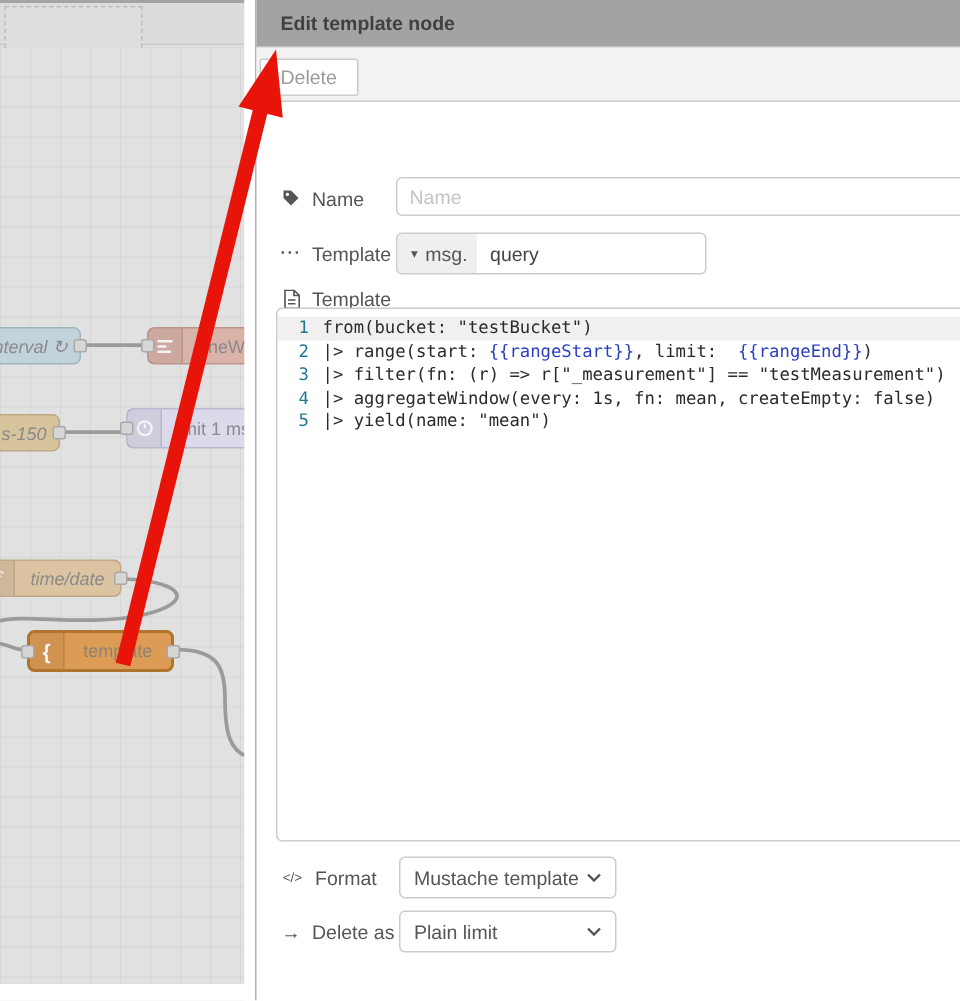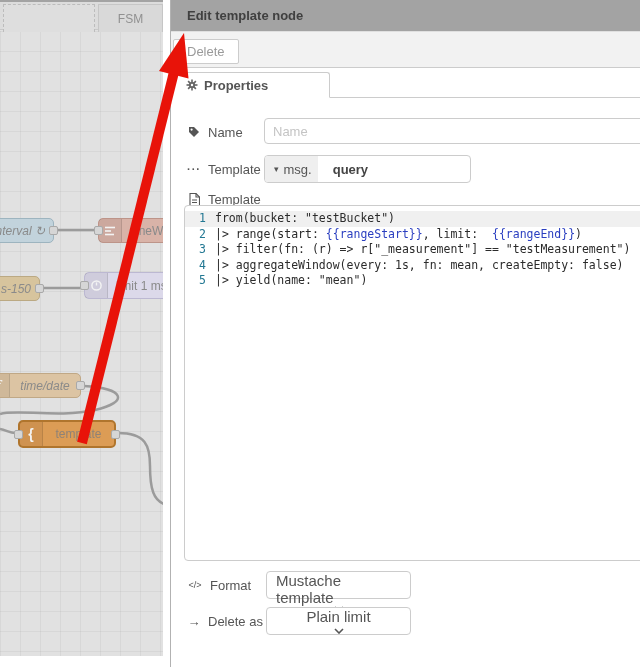--- a/index.html
+++ b/index.html
@@ -54,36 +54,36 @@
 
   #name-input { position:absolute; left:93px; top:118px; width:calc(100% - 93px + 2px); height:26px;
     border:1px solid #cccccc; border-radius:4px 0 0 4px; font-size:13px; padding:0 8px; color:#444;
     font-family:"Liberation Sans",sans-serif; }
   #name-input::placeholder { color:#c4c4c4; }
 
   #prop-widget { position:absolute; left:93px; top:155px; width:207px; height:28px; border:1px solid #cccccc;
     border-radius:4px; display:flex; align-items:stretch; overflow:hidden; background:#fff; }
   #prop-prefix { background:#efefef; display:flex; align-items:center; gap:5px; padding:0 6px 0 9px; font-size:13px; color:#555; cursor:pointer; }
   #prop-caret { font-size:9px; color:#555; }
-  #prop-value { display:flex; align-items:center; padding-left:15px; font-size:13px; color:#444;font-weight:bold; }
+  #prop-value { display:flex; align-items:center; padding-left:9px; font-size:13px; color:#444; }
 
   #template-label { top:190px; height:18px; }
 
   #editor { position:absolute; left:13px; top:205px; width:calc(100% - 13px + 2px); height:356px;
     border:1px solid #cccccc; border-radius:4px 0 0 4px; background:#fff; overflow:hidden; cursor:text;
     font-family:"DejaVu Sans Mono", monospace; font-size:11.5px; padding-top:5px; }
   .code-row { display:flex; height:15.5px; line-height:15.5px; white-space:pre; }
   .code-row.active { background:#f0f0f0; }
   .code-row .ln { flex:0 0 30px; text-align:right; padding-right:9px; color:#237893; }
   .code-row .code { color:#2b2b2b; }
   .code-row .tok { color:#2b3fc0; }
 
   .sel { position:absolute; left:95px; width:145px; height:28px; border:1px solid #cccccc; border-radius:4px;
     background:#fff; display:flex; align-items:center; justify-content:space-between; padding:0 9px 0 9px;
-    font-size:15px; color:#555; cursor:pointer;flex-direction:column; }
+    font-size:13px; color:#555; cursor:pointer; }
   #format-row-label { top:571px; }
   #format-select { top:571px; }
   #output-row-label { top:607px; }
   #output-select { top:607px; }
 
   
   #arrow-overlay { position:absolute; left:0; top:0; width:640px; height:667px; pointer-events:none; z-index:60; }
 
   svg.microicon { display:block; }
 </style>
@@ -98,21 +98,20 @@
     <svg id="wires" viewBox="0 0 163 667">
       <path d="M56,230 L96,230" stroke="#9b9b9b" stroke-width="2.5" fill="none"></path>
       <path d="M42,288 L82,288" stroke="#9b9b9b" stroke-width="2.5" fill="none"></path>
       <path d="M84,386 C124,388 130,402 95,410 C60,418 15,409 0,414" stroke="#9b9b9b" stroke-width="2.5" fill="none"></path>
       <path d="M0,429 C6,430 10,433 15,433" stroke="#9b9b9b" stroke-width="2.5" fill="none"></path>
       <path d="M118,433 C146,433 150,446 150,466 C150,490 154,500 164,504" stroke="#9b9b9b" stroke-width="2.5" fill="none"></path>
     </svg>
 
     <div id="tabbar">
       <div class="ws-tab" id="ws-tab-1"></div>
-      <div class="ws-tab" id="ws-tab-2">FSM</div>
     </div>
 
     <div class="node" id="node-interval" style="background: rgb(194, 211, 220); border-color: rgb(157, 180, 191);">
       <span class="nlabel italic" style="margin-left:auto">interval ↻</span>
       <span class="port" style="right:-5px; top:7px;"></span>
     </div>
 
     <div class="node" id="node-sine" style="background: rgb(217, 179, 168); border-color: rgb(189, 148, 137);">
       <span class="port" style="left:-5px; top:7px;"></span>
       <span class="nicon">
@@ -162,37 +161,20 @@
   <div id="vstrip"></div>
   <div id="hstrip"></div>
 
   <div id="dialog">
     <div id="dlg-header">Edit template node</div>
 
     <div id="dlg-toolbar">
       <button id="btn-delete">Delete</button>
     </div>
 
-    <div id="tabrow">
-      <div id="tab-properties">
-        <span>
-          <svg class="microicon" width="12" height="12" viewBox="0 0 12 12">
-              <g stroke="#666" stroke-width="1.6">
-                <line x1="6" y1="0.5" x2="6" y2="11.5"></line>
-                <line x1="0.5" y1="6" x2="11.5" y2="6"></line>
-                <line x1="2.1" y1="2.1" x2="9.9" y2="9.9"></line>
-                <line x1="9.9" y1="2.1" x2="2.1" y2="9.9"></line>
-              </g>
-              <circle cx="6" cy="6" r="3.1" fill="#666"></circle>
-              <circle cx="6" cy="6" r="1.2" fill="#fff"></circle>
-            </svg>
-        </span>
-        <span>Properties</span>
-      </div>
-    </div>
 
     <div class="frm-label" style="top:118px;">
       <span class="li">
         <svg class="microicon" width="12" height="12" viewBox="0 0 12 12">
             <path d="M1,1 L6,1 L11,6 L6,11 L1,6 Z" fill="#555"></path>
             <circle cx="3.6" cy="3.6" r="1.1" fill="#fff"></circle>
           </svg>
       </span>
       <span>Name</span>
     </div>

